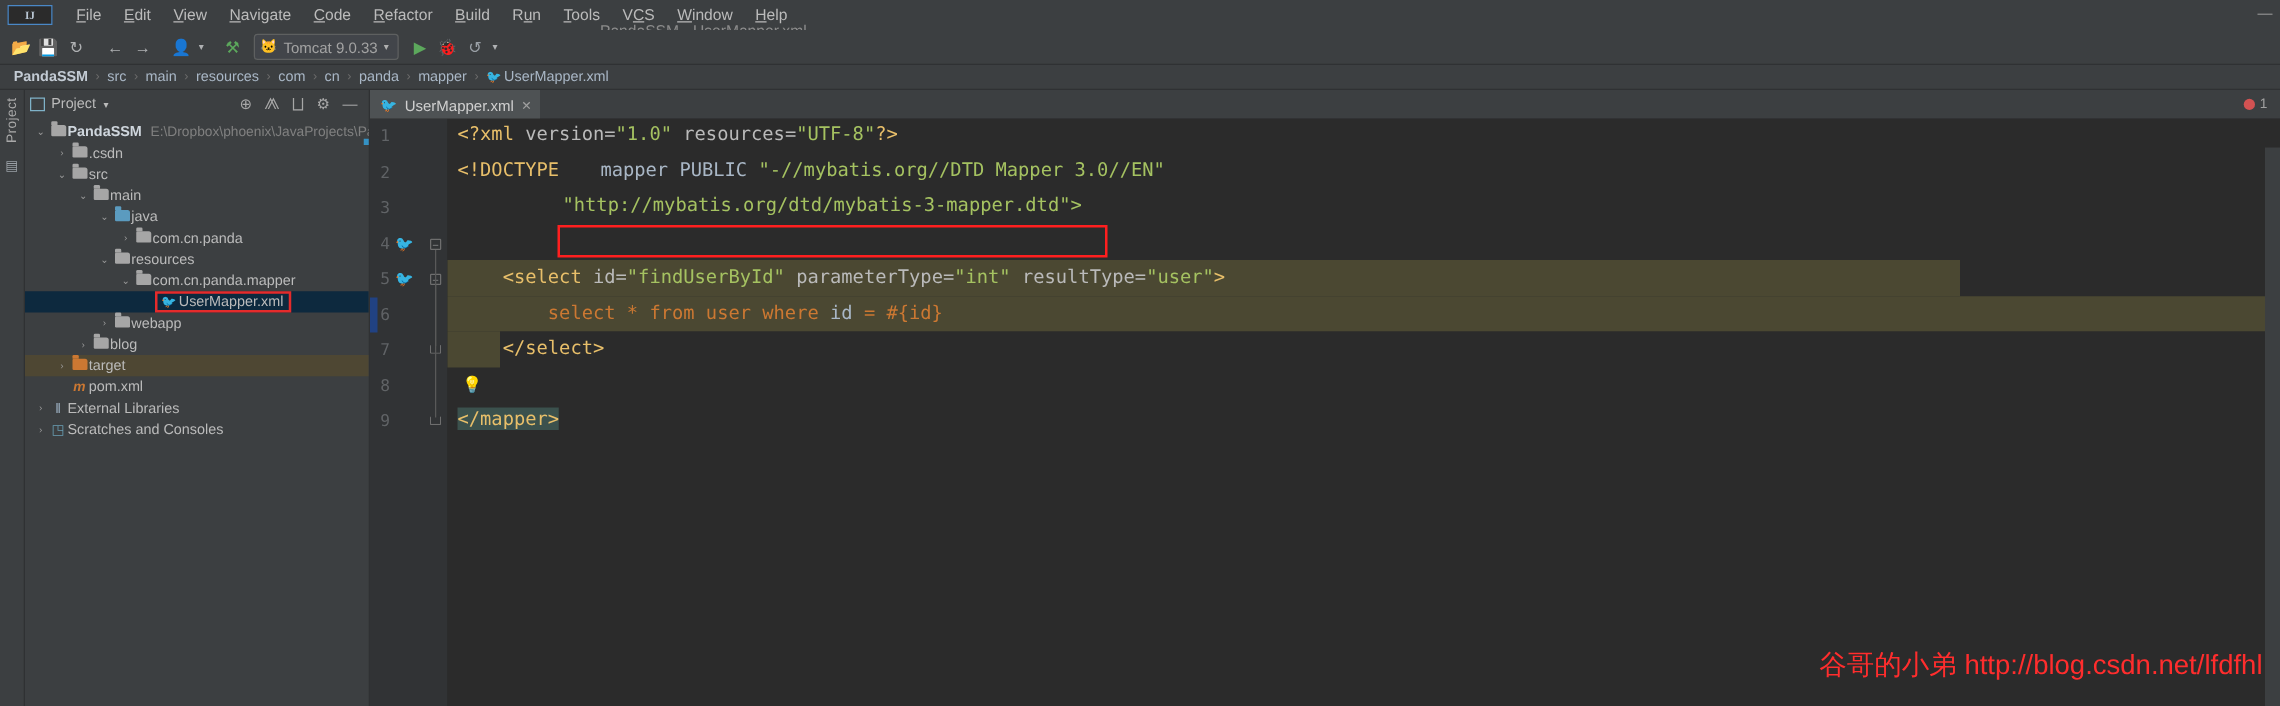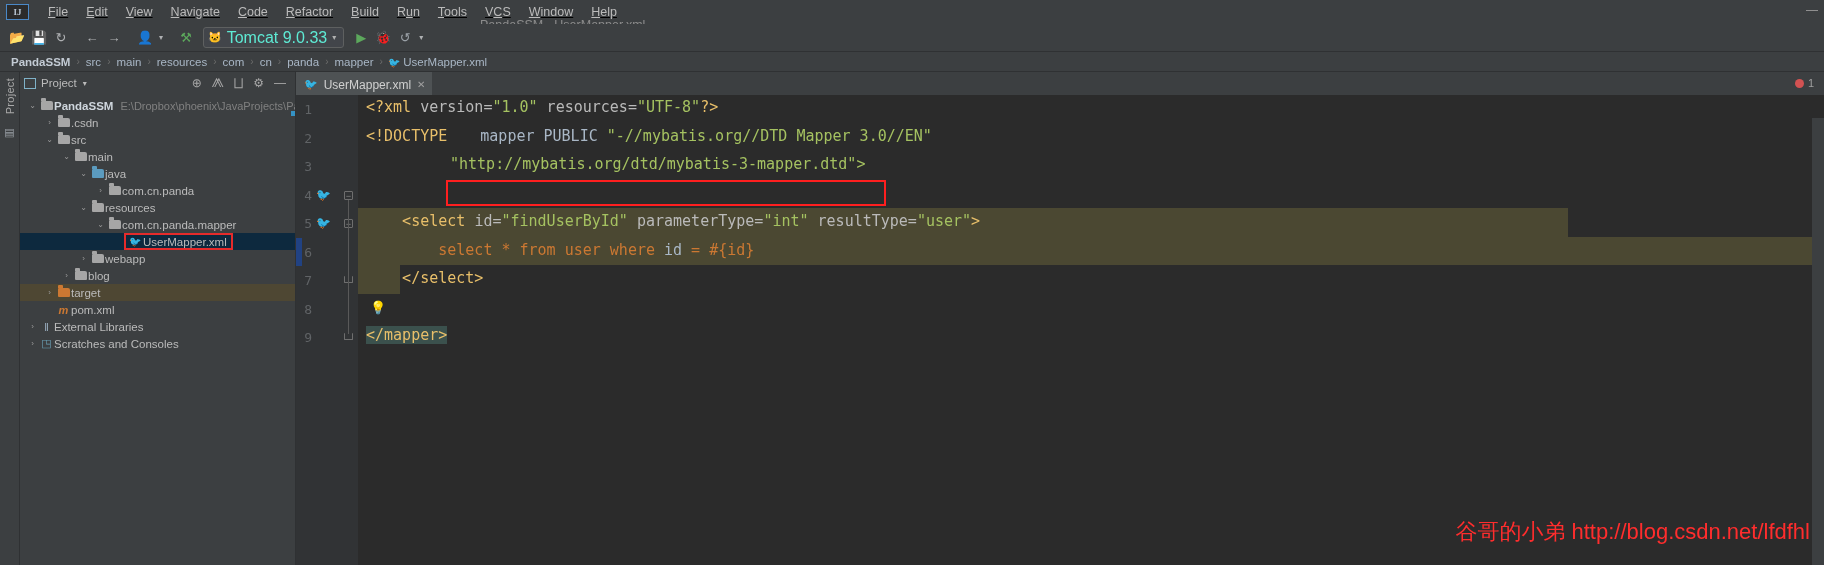--- a/index.html
+++ b/index.html
@@ -10,21 +10,21 @@
     overflow: hidden;
   }
   .app { position: relative; width: 1824px; height: 565px; background: #3c3f41; }
 
   
   .menubar {
     height: 24px; background: #3c3f41; display: flex; align-items: center;
     padding-left: 6px; position: relative;
   }
   .ij-logo {
-    width: 23px; height: 16px; border: 1px solid #4a88c7; background: #2b2b2b;
+    width: 36px; height: 16px; border: 1px solid #4a88c7; background: #2b2b2b;
     color: #b9c6d3; font-size: 9px; font-weight: bold; display: flex;
     align-items: center; justify-content: center; margin-right: 10px;
     font-family: "Liberation Serif", serif;
   }
   .menu-item {
     color: #bbbbbb; font-size: 12.5px; padding: 3px 9px; white-space: nowrap;
   }
   .menu-item .mn { text-decoration: underline; }
   .win-title {
     position: absolute; left: 480px; top: 18px;
@@ -42,21 +42,21 @@
     width: 22px; height: 22px; display: flex; align-items: center;
     justify-content: center; color: #afb1b3; font-size: 13px;
   }
   .tb-sep { width: 9px; }
   .runcfg {
     display: flex; align-items: center; gap: 5px; height: 21px;
     border: 1px solid #5e6060; border-radius: 3px; padding: 0 7px 0 4px;
     margin: 0 6px; background: #42454a;
   }
   .runcfg .cat { font-size: 11px; }
-  .runcfg .txt { color: #5eead4; font-size: 16px; }
+  .runcfg .txt { color: #a3a3a3; font-size: 12px; }
   .runcfg .arw { color: #b0b0b0; font-size: 8px; }
   .tb-run { color: #5ca85c; font-size: 13px; }
 
   
   .crumbs {
     height: 20px; background: #3c3f41; display: flex; align-items: center;
     padding-left: 8px; gap: 1px; border-bottom: 1px solid #2f3133;
   }
   .crumbs .c { color: #a9b7c6; font-size: 11.5px; padding: 0 3px; }
   .crumbs .c.first { font-weight: bold; color: #c3cbd4; }
@@ -159,21 +159,21 @@
   }
   .scroll-r { position: absolute; right: 0; top: 23px; bottom: 0; width: 12px; background: #3c3f41; }
 </style>
 </head>
 <body>
 
 <div class="app">
 
   <div class="menubar">
     <div class="ij-logo">IJ</div>
-    <div id="menu-items" style="display:flex;text-decoration:underline;">
+    <div id="menu-items" style="display:flex;">
         <div class="menu-item"><span class="mn">F</span>ile</div>
         <div class="menu-item"><span class="mn">E</span>dit</div>
         <div class="menu-item"><span class="mn">V</span>iew</div>
         <div class="menu-item"><span class="mn">N</span>avigate</div>
         <div class="menu-item"><span class="mn">C</span>ode</div>
         <div class="menu-item"><span class="mn">R</span>efactor</div>
         <div class="menu-item"><span class="mn">B</span>uild</div>
         <div class="menu-item">R<span class="mn">u</span>n</div>
         <div class="menu-item"><span class="mn">T</span>ools</div>
         <div class="menu-item">V<span class="mn">C</span>S</div>

